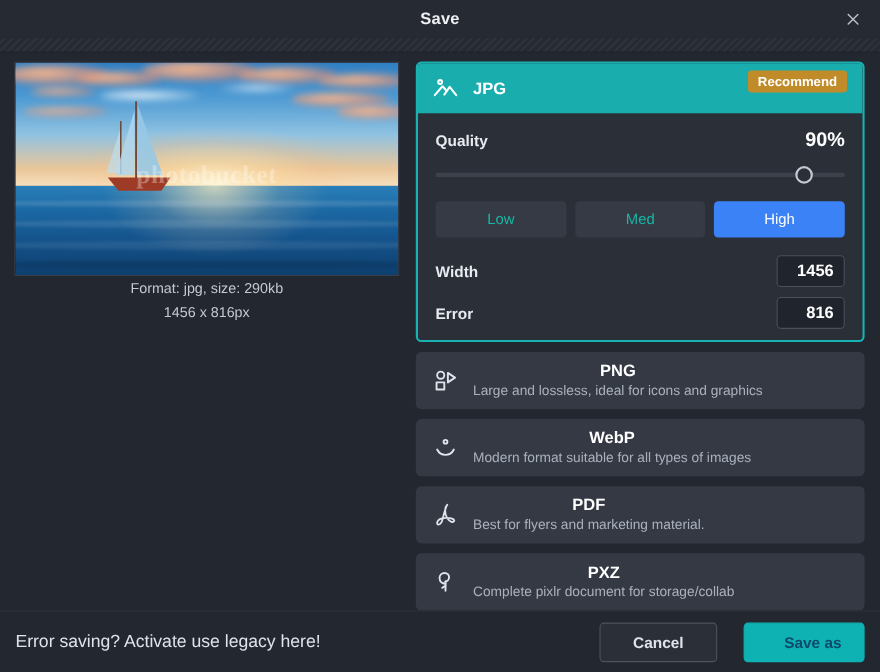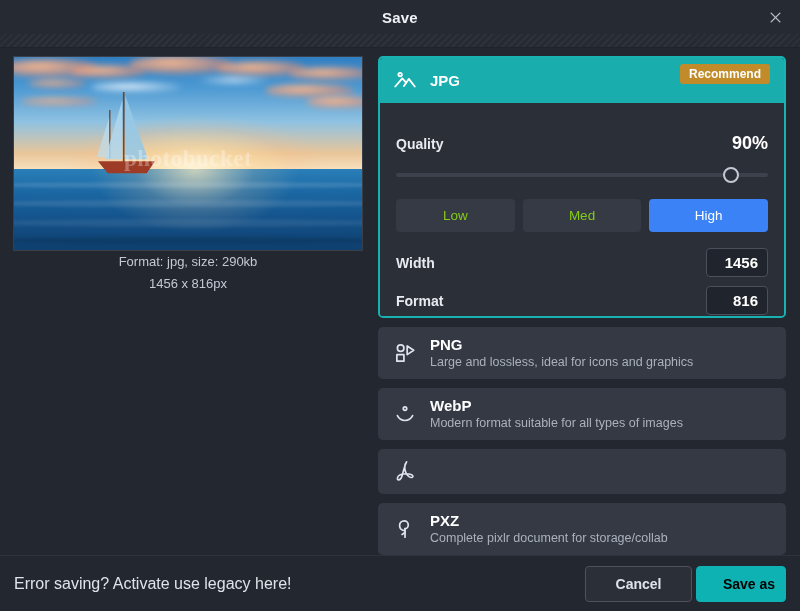--- a/index.html
+++ b/index.html
@@ -155,21 +155,21 @@
   .fmt-icon svg { display: block; width: 26px; height: 26px; }
   .fmt-texts { display: flex; flex-direction: column; gap: 2px; }
   .fmt-name { color: #ffffff; font-size: 15px; font-weight: bold; }
   .fmt-desc { color: #e3f6f6; font-size: 12.5px; }
   .badge {
     position: absolute; right: 14px; top: 6px;
     background: #c08b28; color: #fff;
     font-size: 12px; font-weight: bold;
     padding: 3px 9px; border-radius: 3px;
   }
-  .card-body { padding: 30px 16px 16px 16px; background: #2b2f38; }
+  .card-body { padding: 14px 16px 16px 16px; background: #2b2f38; }
 
   .row { display: flex; align-items: center; justify-content: space-between; }
   .row-label { color: #e7eaef; font-size: 14px; font-weight: bold; }
   .row-value { color: #ffffff; font-size: 18px; font-weight: bold; }
 
   .slider { margin: 13px 0 16px 0; position: relative; height: 16px; }
   .slider-track {
     position: absolute; left: 0; right: 0; top: 6px; height: 4px;
     background: #3c414c; border-radius: 2px;
   }
@@ -178,21 +178,21 @@
     border-radius: 50%;
     background: #2b2f38;
     border: 2px solid #c3c9d3;
     cursor: pointer;
   }
 
   .seg { display: flex; gap: 8px; margin-bottom: 16px; }
   .seg-btn {
     flex: 1 1 0; text-align: center;
     padding: 9px 0;
-    background: #353a45; color: #84cc16;
+    background: #353a45; color: #14b8a6;
     border-radius: 4px; font-size: 13.5px;
     cursor: pointer;
   }
   .seg-btn.active { background: #3b82f6; color: #ffffff; font-weight: normal; }
 
   .dim-row { display: flex; align-items: center; justify-content: space-between; margin-bottom: 9px; }
   .dim-row:last-child { margin-bottom: 0; }
   .dim-label { color: #e7eaef; font-size: 14px; font-weight: bold; }
   .dim-input {
     width: 62px; padding: 5px 9px;
@@ -204,41 +204,41 @@
   }
 
   .card {
     display: flex; align-items: center; gap: 12px;
     background: #343944;
     border-radius: 5px;
     padding: 9px 12px 10px 14px;
     cursor: pointer;
   }
   .card .fmt-icon { color: #dfe3ea; }
-  .card .fmt-name { color: #ffffff; }
+  .card .fmt-name { color: #ffffff; text-align: center; }
   .card .fmt-desc { color: #aab1bd; }
 
   
   .footer {
     flex: 0 0 auto;
     height: 56px;
     display: flex; align-items: center; justify-content: space-between;
     padding: 0 14px;
     border-top: 1px solid #2e323b;
     background: #23272f;
   }
   .legacy { color: #dfe3ea; font-size: 16px; cursor: pointer; }
-  .footer-btns { display: flex; gap: 4px; }
+  .footer-btns { display: flex; gap: 24px; }
   .btn {
     padding: 9px 0; width: 107px; text-align: center;
     border-radius: 4px; font-size: 14px; font-weight: bold;
     cursor: pointer;
   }
   .btn-cancel { background: #2b2f38; color: #dfe3ea; border: 1px solid #4c525e; }
-  .btn-save { background: #0fb2b2; color: #000000; width: 90px; border: 1px solid #0fb2b2; padding-left: 16px; }
+  .btn-save { background: #0fb2b2; color: #0c4a6e; width: 110px; border: 1px solid #0fb2b2; padding-left: 16px; }
 </style>
 </head>
 <body>
 
 <div class="dialog">
 
   <div class="titlebar">
     <div class="titlebar-title">Save</div>
     <div class="close-btn">
       <svg viewBox="0 0 24 24" width="15" height="15" fill="none" stroke="currentColor" stroke-width="2.2" stroke-linecap="round">
@@ -322,21 +322,21 @@
             <div class="seg-btn">Low</div>
             <div class="seg-btn">Med</div>
             <div class="seg-btn active">High</div>
           </div>
 
           <div class="dim-row">
             <span class="dim-label">Width</span>
             <input class="dim-input" type="text" value="1456" style="">
           </div>
           <div class="dim-row">
-            <span class="dim-label">Format</span>
+            <span class="dim-label">Error</span>
             <input class="dim-input" type="text" value="816" style="">
           </div>
         </div>
       </div>
 
       <div class="card">
         <span class="fmt-icon">
           <svg viewBox="0 0 24 24" fill="none" stroke="currentColor" stroke-width="1.6" stroke-linejoin="round">
             <circle cx="8" cy="7.5" r="3"></circle>
             <rect x="4.5" y="13.5" width="6.5" height="6"></rect>
@@ -361,20 +361,24 @@
           <span class="fmt-desc">Modern format suitable for all types of images</span>
         </span>
       </div>
 
       <div class="card">
         <span class="fmt-icon">
           <svg viewBox="0 0 24 24" fill="none" stroke="currentColor" stroke-width="1.5" stroke-linecap="round" stroke-linejoin="round">
             <path d="M13.5 3.5 C11 6, 11.5 11, 13 14 C14.5 17, 17.5 19, 19 17.5 C20.5 16, 17 14.5, 13 14.5 C9 14.5, 5.5 16, 5 18.5 C4.6 20.5, 7 21, 8.5 18.5 C10 16, 10.5 9, 13.5 3.5 Z"></path>
           </svg>
         </span>
+        <span class="fmt-texts">
+          <span class="fmt-name">PDF</span>
+          <span class="fmt-desc">Best for flyers and marketing material.</span>
+        </span>
       </div>
 
       <div class="card">
         <span class="fmt-icon">
           <svg viewBox="0 0 24 24" fill="none" stroke="currentColor" stroke-width="1.6" stroke-linecap="round" stroke-linejoin="round">
             <path d="M12 13.5 C8.8 13.5, 7 11.3, 7 8.8 C7 6.3, 8.9 4.5, 11.2 4.5 C13.5 4.5, 15 6.2, 15 8.2 C15 10.4, 13.4 11.6, 12 11.6"></path>
             <line x1="12" y1="11.6" x2="12" y2="19.5"></line>
             <line x1="9.3" y1="17" x2="12" y2="15.2"></line>
           </svg>
         </span>

